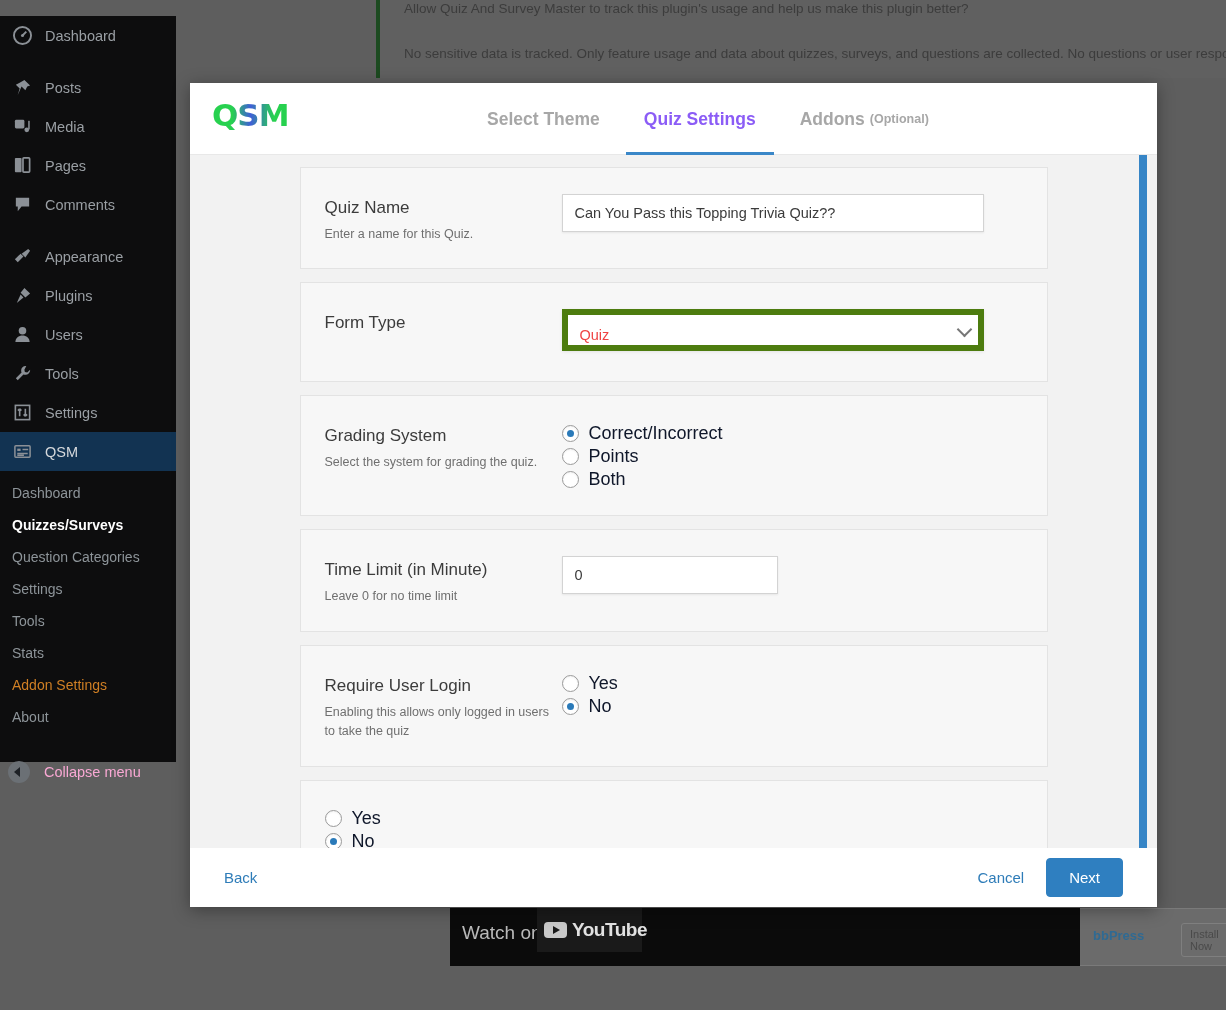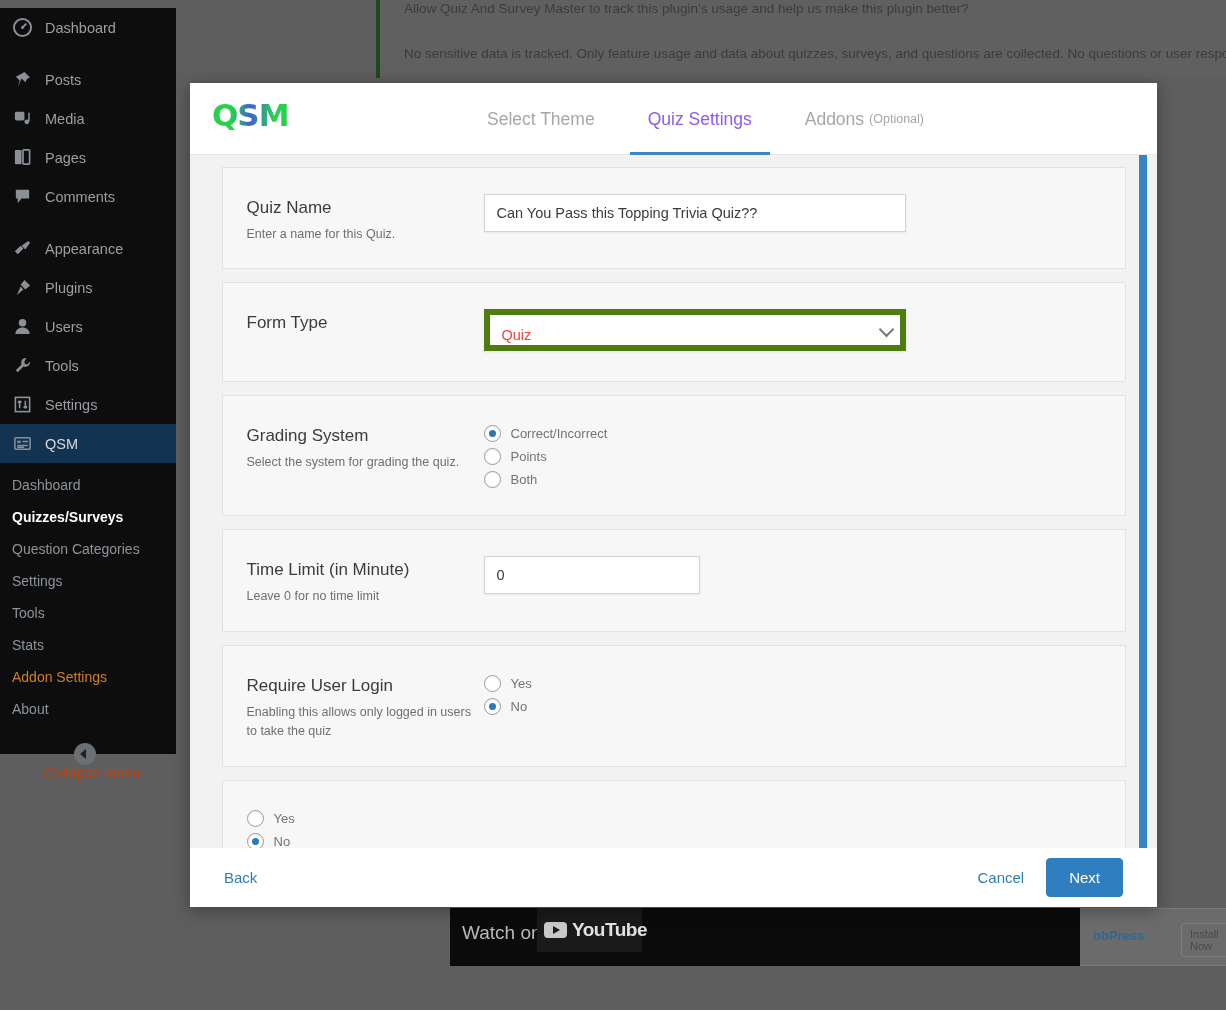--- a/index.html
+++ b/index.html
@@ -86,21 +86,21 @@
     border-bottom: 4px solid transparent;
   }
   .yt-word { color: #e2e2e2; font-size: 19px; font-weight: bold; letter-spacing: -0.5px; }
   .strip-base {
     position: absolute; left: 450px; top: 952px;
     width: 630px; height: 14px; background: #0b0b0b;
   }
 
   
   .sidebar {
-    position: absolute; left: 0; top: 8px;
+    position: absolute; left: 0; top: 16px;
     width: 176px; height: 746px;
     background: #0d0d0e;
   }
   .menu-item {
     display: flex; align-items: center;
     height: 39px; padding-left: 12px;
     color: #9a9fa4; font-size: 14.5px;
   }
   .menu-item .mi-label { margin-left: 12px; }
   .menu-item.sep-top { margin-top: 13px; }
@@ -121,23 +121,22 @@
   .mi-icon svg { display: block; }
   .submenu { background: #0d0d0e; padding: 6px 0 10px 0; }
   .sub-item {
     height: 32px; display: flex; align-items: center;
     padding-left: 12px; color: #8d9499; font-size: 14px;
   }
   .sub-item.cur { color: #ffffff; font-weight: bold; }
   .sub-item.orange { color: #d07f24; }
   .collapse {
     display: flex; align-items: center; height: 42px;
-    padding-left: 8px; color: #c2410c; font-size: 14.5px;
+    padding-left: 8px; color: #f9a8d4; font-size: 14.5px;
     margin-top: 8px;
-    flex-direction: column;
   }
   .collapse-ico {
     width: 22px; height: 22px; border-radius: 50%;
     background: #6b7075; flex: none; position: relative;
     margin-right: 14px;
   }
   .collapse-ico::after {
     content: ""; position: absolute; left: 6px; top: 6px;
     border-top: 5px solid transparent;
     border-bottom: 5px solid transparent;
@@ -160,21 +159,21 @@
   .logo {
     position: absolute; left: 22px; top: 14px;
     font-size: 31px; font-weight: bold; letter-spacing: -1px;
     background: linear-gradient(90deg, #27d14f 0%, #27d14f 26%, #3f5fd6 50%, #27d14f 80%, #27d14f 100%);
     -webkit-background-clip: text; background-clip: text;
     color: transparent;
     font-family: "DejaVu Sans", sans-serif;
   }
   .tabs {
     position: absolute; left: 275px; top: 0;
-    height: 72px; display: flex; align-items: flex-start; gap: 9px;
+    height: 72px; display: flex; align-items: flex-start; gap: 0px; font-weight: bold;
   }
   .tab {
     position: relative; height: 72px;
     display: flex; align-items: center; justify-content: center;
     padding: 0 22px;
     font-size: 17.5px; color: #a7a7a7;
     white-space: nowrap;
   }
   .tab.active { color: #8b5cf6; }
   .tab.active::after {
@@ -192,21 +191,21 @@
   }
   .scrollbar-track {
     position: absolute; right: 5px; top: 0; bottom: 0;
     width: 8px; background: #f2f2f2;
   }
   .scrollbar-thumb {
     position: absolute; right: 5px; top: 0;
     width: 8px; height: 693px;
     background: #3685c6;
   }
-  .fields { margin: 0 auto; width: 904px; }
+  .fields { margin: 0 auto; width: 748px; }
   .field-card {
     background: #f7f7f7;
     border: 1px solid #e3e3e3;
     margin-bottom: 13px;
     display: flex;
     padding: 22px 24px 24px 24px;
     min-height: 100px;
   }
   .f-left { width: 237px; flex: none; padding-top: 8px; }
   .f-title { font-size: 17px; color: #3c3c3c; }
@@ -242,21 +241,21 @@
     width: 17px; height: 17px; border-radius: 50%;
     border: 1px solid #9a9a9a; background: #fff;
     flex: none; position: relative; margin-right: 10px;
     box-shadow: inset 0 1px 2px rgba(0,0,0,0.06);
   }
   .radio.on::after {
     content: ""; position: absolute; left: 4px; top: 4px;
     width: 7px; height: 7px; border-radius: 50%;
     background: #2a7ab9;
   }
-  .radio-label { font-size: 13px; color: #737373; }
+  .radio-label { font-size: 18px; color: #0f172a; }
 
   .modal-footer {
     height: 59px; background: #ffffff;
     display: flex; align-items: center;
     padding: 0 34px;
     position: relative;
   }
   .link-btn {
     color: #2e7cb8; font-size: 15px; background: none;
     border: none; cursor: pointer;

